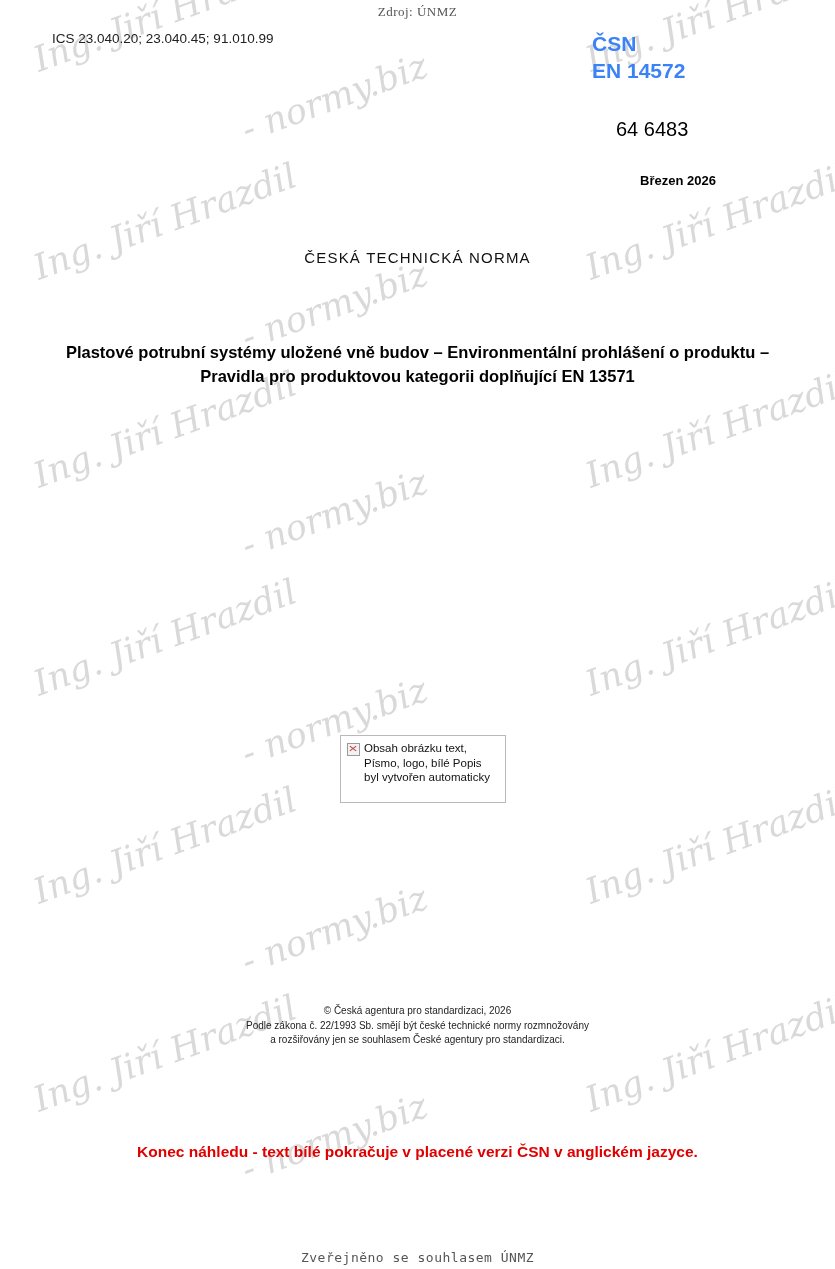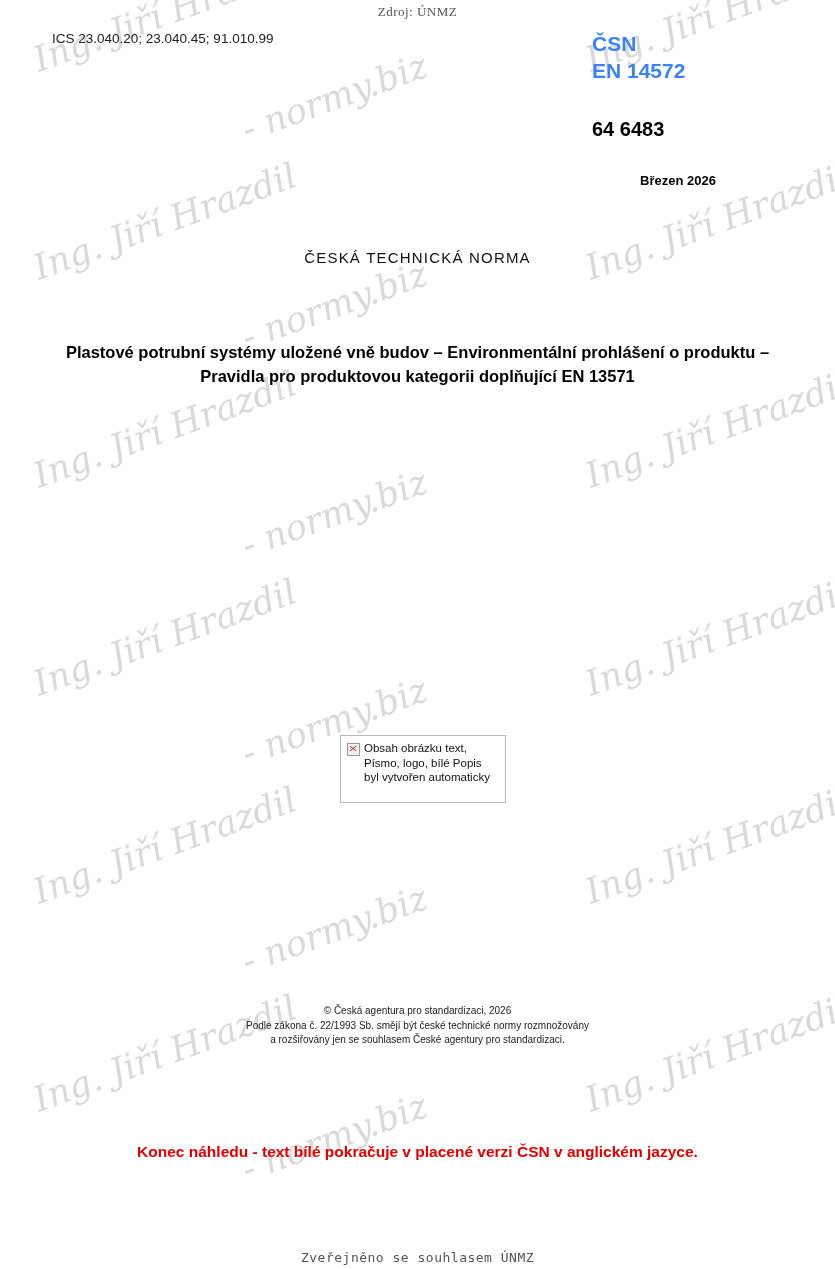--- a/index.html
+++ b/index.html
@@ -71,22 +71,22 @@
     top: 30px;
     left: 592px;
     font-weight: bold;
     font-size: 21px;
     line-height: 27px;
     color: #3b82f6;
   }
   .csn-num {
     position: absolute;
     top: 118px;
-    left: 592px;
-    font-weight: bold;
+    left: 616px;
+    font-weight: normal;
     font-size: 20px;
   }
   .csn-date {
     position: absolute;
     top: 173px;
     left: 592px;
     font-weight: bold;
     font-size: 13px;
     padding-left: 48px;
   }

